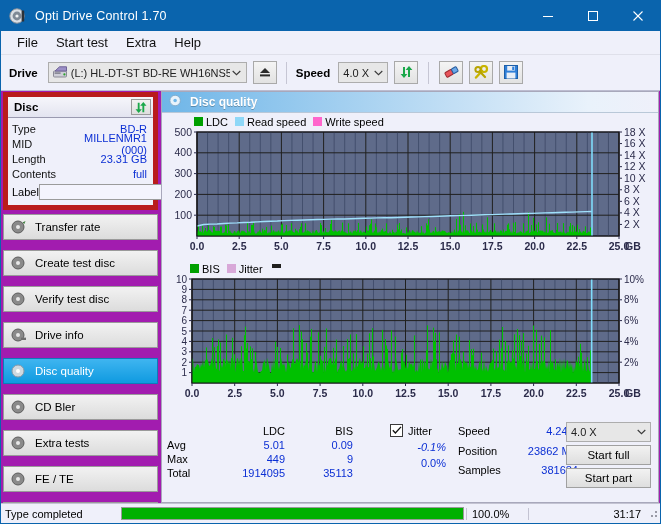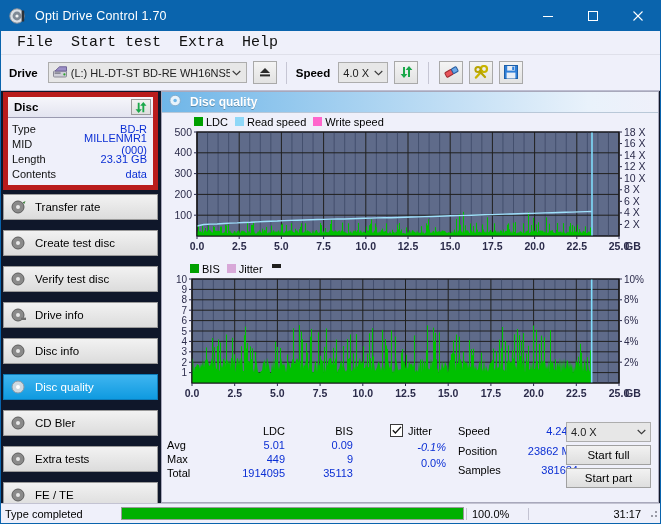--- a/index.html
+++ b/index.html
@@ -11,21 +11,21 @@
     font-size: 11px;
     background: #f0f0f0;
     overflow: hidden;
     -webkit-font-smoothing: antialiased;
   }
   .app {
     position: relative;
     width: 661px; height: 524px;
     box-sizing: border-box;
     border: 1px solid #0a64ad;
-    background: #0f172a;
+    background: #a21caf;
     overflow: hidden;
   }
 
   
   .titlebar {
     height: 30px;
     background: #0a64ad;
     display: flex; align-items: center;
     color: #fff;
     position: relative;
@@ -51,22 +51,21 @@
   .menubar {
     height: 23px;
     background: #eff0fa;
     display: flex; align-items: center;
     padding-left: 7px;
     border-bottom: 1px solid #dfe0ea;
   }
   .menuitem {
     padding: 3px 9px;
     color: #101010;
-    font-size: 15px;
-    font-family: Liberation Mono, monospace;
+    font-size: 13px;
   }
 
   
   .toolbar {
     height: 35px;
     background: #eff0fa;
     display: flex; align-items: center;
     padding-left: 8px;
     border-bottom: 1px solid #bcbcd0;
   }
@@ -391,21 +390,32 @@
           <div class="drow">
             <span class="k">MID</span>
             <span class="v">MILLENMR1 (000)</span>
           </div>
           <div class="drow">
             <span class="k">Length</span>
             <span class="v">23.31 GB</span>
           </div>
           <div class="drow">
             <span class="k">Contents</span>
-            <span class="v">data</span>
+            <span class="v">full</span>
+          </div>
+          <div class="label-row">
+            <span class="k">Label</span>
+            <input class="label-input" type="text" value="" style="">
+            <span class="disc-btn">
+              <svg width="14" height="14" viewBox="0 0 14 14">
+                <circle cx="7" cy="7" r="6.2" fill="#efe79a" stroke="#a09b55"></circle>
+                <circle cx="7" cy="7" r="2.2" fill="#f8f6e0" stroke="#a09b55"></circle>
+                <path d="M3 3.6 A5.5 5.5 0 0 1 11 3.6" fill="none" stroke="#cfc76f"></path>
+              </svg>
+            </span>
           </div>
         </div>
       </div>
 
       <div class="navlist">
         <div class="navitem">
           <span class="ico">
             <svg width="16" height="14" viewBox="0 0 16 14">
                 <circle cx="7" cy="7" r="6" fill="#8a8a8a" stroke="#5d5d5d"></circle>
                 <circle cx="7" cy="7" r="2" fill="#e8e8e8"></circle>
@@ -434,29 +444,20 @@
         </div>
         <div class="navitem">
           <span class="ico">
             <svg width="16" height="14" viewBox="0 0 16 14">
                 <circle cx="7" cy="7" r="6" fill="#8a8a8a" stroke="#5d5d5d"></circle>
                 <circle cx="7" cy="7" r="2" fill="#e8e8e8"></circle>
                 <rect x="10" y="9.6" width="5" height="2.4" fill="#6e6e6e"></rect>
               </svg>
           </span>
           <span>Drive info</span>
-        </div>
-        <div class="navitem">
-          <span class="ico">
-            <svg width="16" height="14" viewBox="0 0 16 14">
-                <circle cx="7" cy="7" r="6" fill="#8a8a8a" stroke="#5d5d5d"></circle>
-                <circle cx="7" cy="7" r="2" fill="#e8e8e8"></circle>
-              </svg>
-          </span>
-          <span>Disc info</span>
         </div>
         <div class="navitem active">
           <span class="ico">
             <svg width="16" height="14" viewBox="0 0 16 14">
                 <circle cx="7" cy="7" r="6" fill="#cfd9e0" stroke="#8d9aa6"></circle>
                 <circle cx="7" cy="7" r="2" fill="#ffffff"></circle>
               </svg>
           </span>
           <span>Disc quality</span>
         </div>

